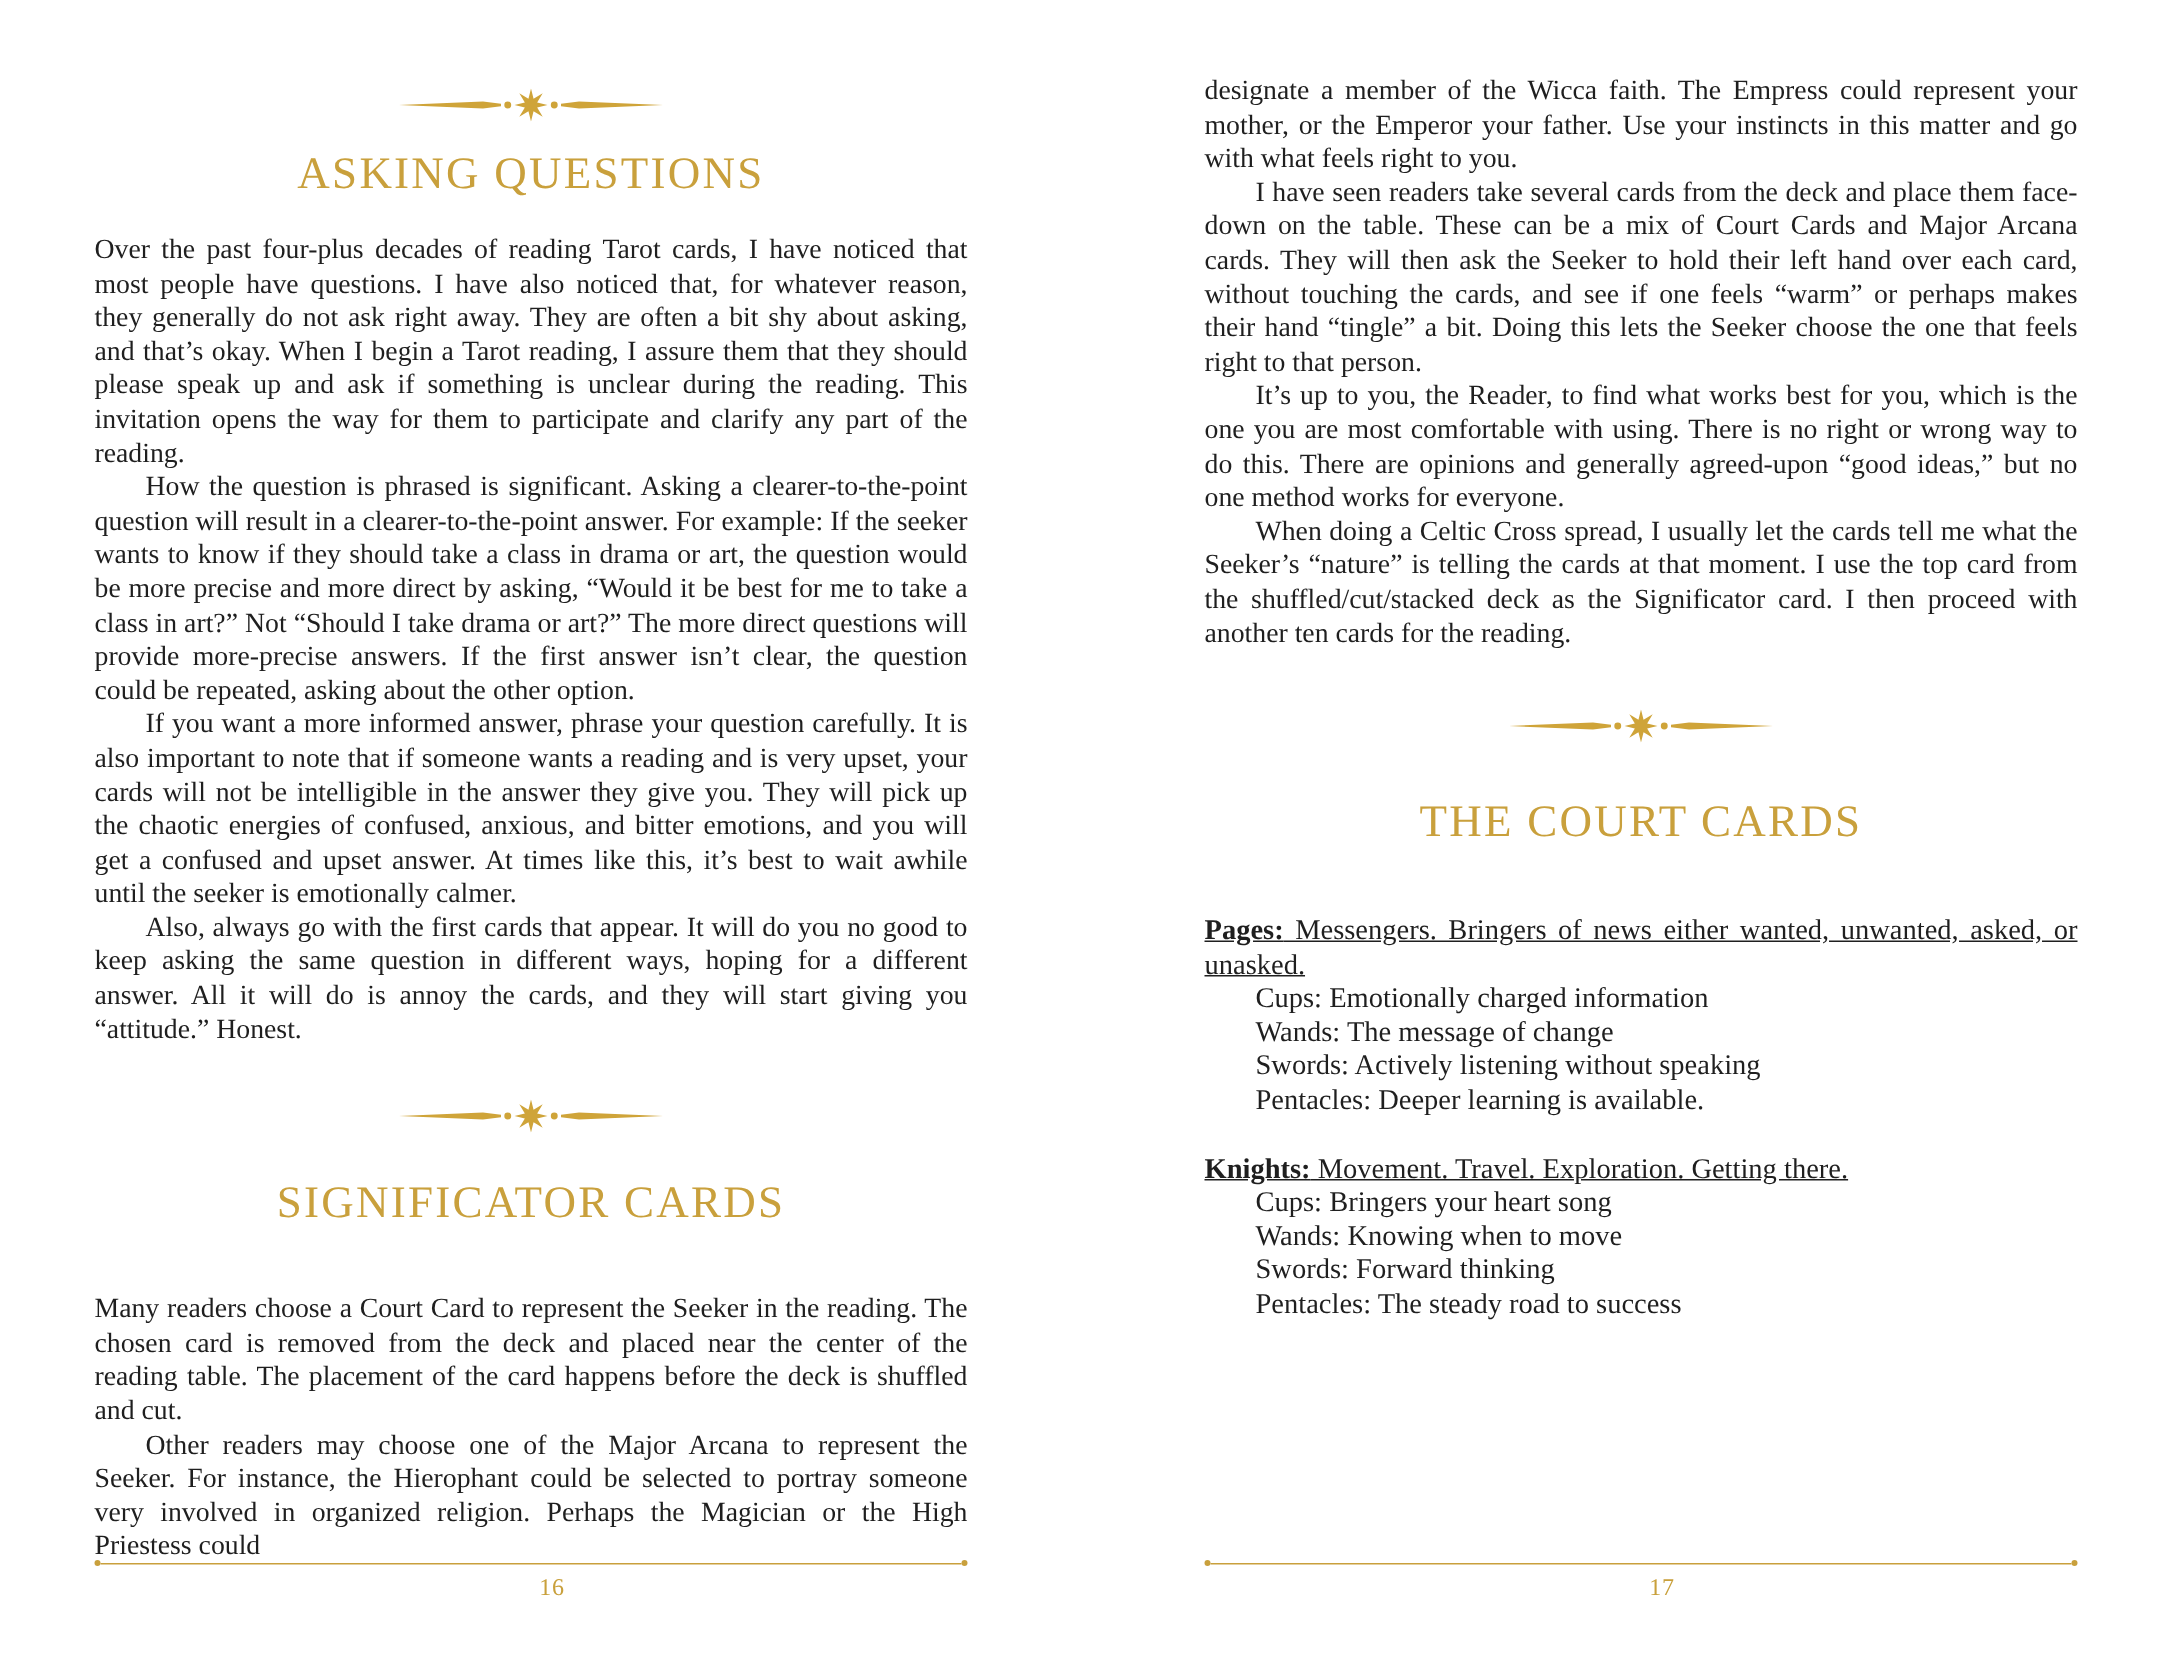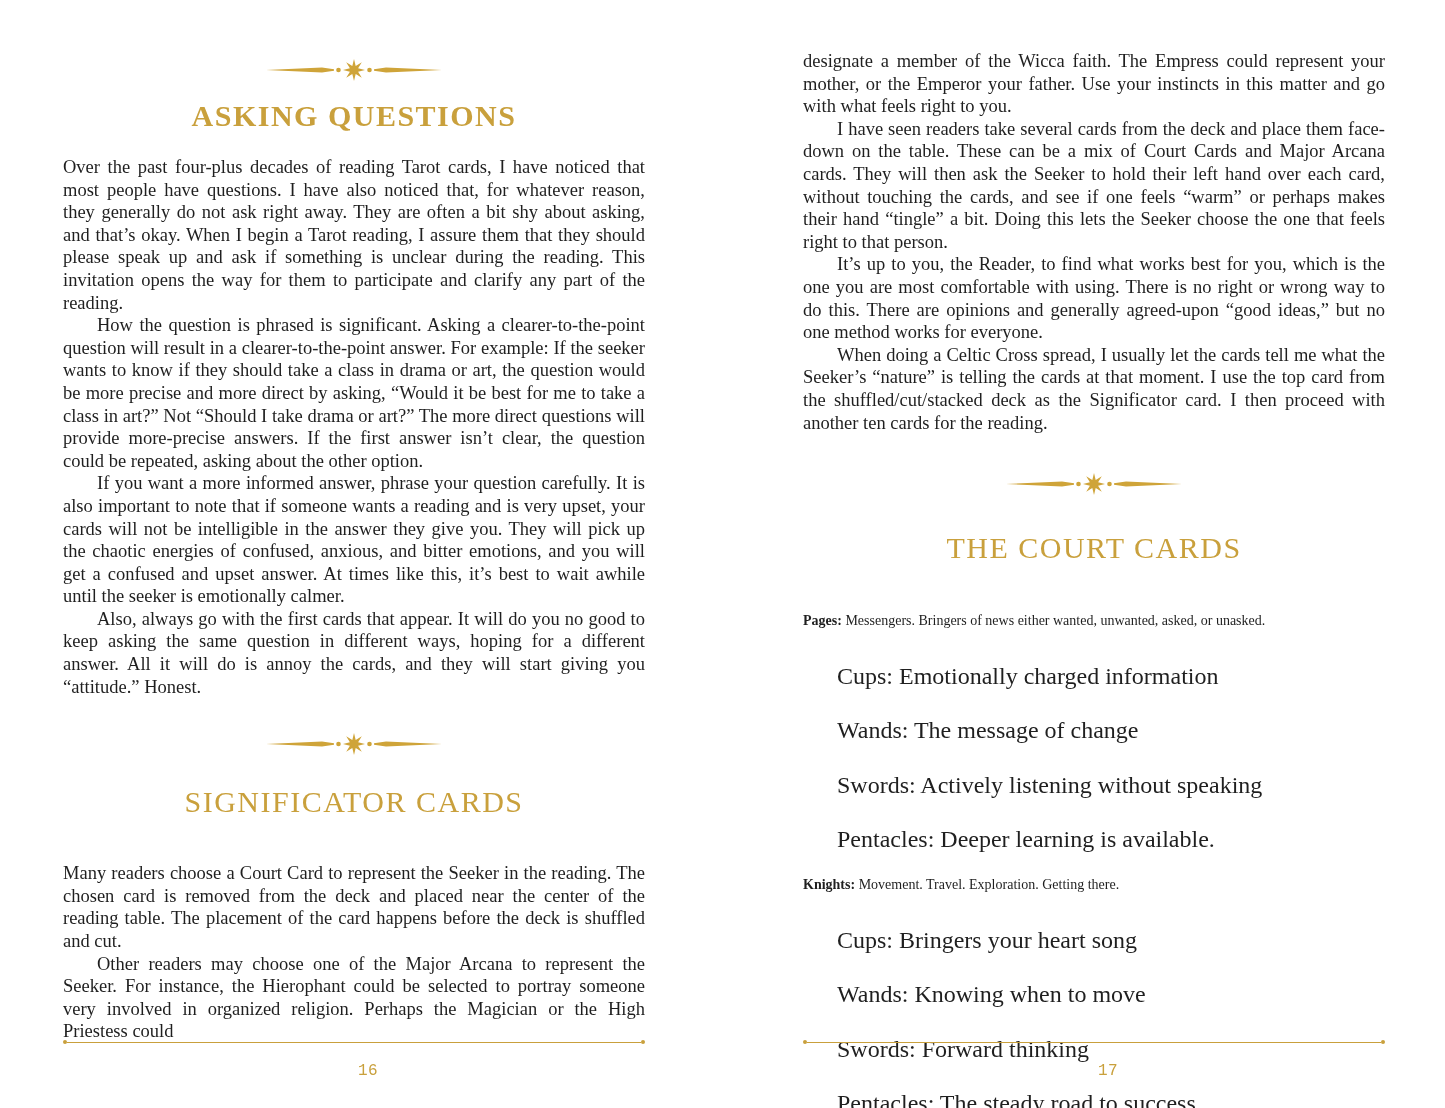--- a/index.html
+++ b/index.html
@@ -31,59 +31,58 @@
   .orn-fill{fill:var(--ornament-gold);}
 
   .section-title{
     text-align:center;
     font-size:30px;
     line-height:36px;
     letter-spacing:1.5px;
     color:var(--accent-gold);
     font-weight:400;
   }
-  .sec1 .section-title{margin-top:14px;margin-bottom:22px;font-weight:bold;}
+  .sec1 .section-title{margin-top:14px;margin-bottom:22px;}
   .sec2 .ornament{margin-top:32px;}
   .sec2 .section-title{margin-top:26px;margin-bottom:42px;}
   .sec3 .ornament{margin-top:36px;}
   .sec3 .section-title{margin-top:32px;margin-bottom:44px;}
 
   .body-para{
     font-size:18.5px;
     line-height:22.6px;
     text-align:justify;
   }
   .body-para.indent{text-indent:34px;}
 
   .court-group{margin-bottom:23px;}
-  .court-lead{font-size:14px;line-height:22.6px;text-align:justify;}
+  .court-lead{font-size:19px;line-height:22.6px;text-align:justify;text-decoration:underline;}
   .court-lead strong{font-weight:700;}
   .court-item{
-    font-size:24px;line-height:22.6px;
+    font-size:19px;line-height:22.6px;
     padding-left:34px;
-    margin-top:32px;
   }
 
   .page-footer{
     position:absolute;left:0;right:0;top:1040px;
     display:flex;flex-direction:column;align-items:center;
   }
   .footer-rule{
     width:100%;display:flex;align-items:center;
   }
   .footer-rule .dot{
     width:4px;height:4px;border-radius:50%;
     background:var(--accent-gold);flex:0 0 auto;
   }
   .footer-rule .line{
     flex:1 1 auto;height:1px;background:var(--accent-gold);
   }
   .page-number{
-    margin-top:18px;
-    font-family:Liberation Mono, monospace;
+    margin-top:6px;
+    font-family:Liberation Serif, serif;
     font-size:16px;
     color:var(--accent-gold);
     letter-spacing:0.5px;
     padding-left:28px;
   }
 </style>
 </head>
 <body>
 
 <div class="spread">

